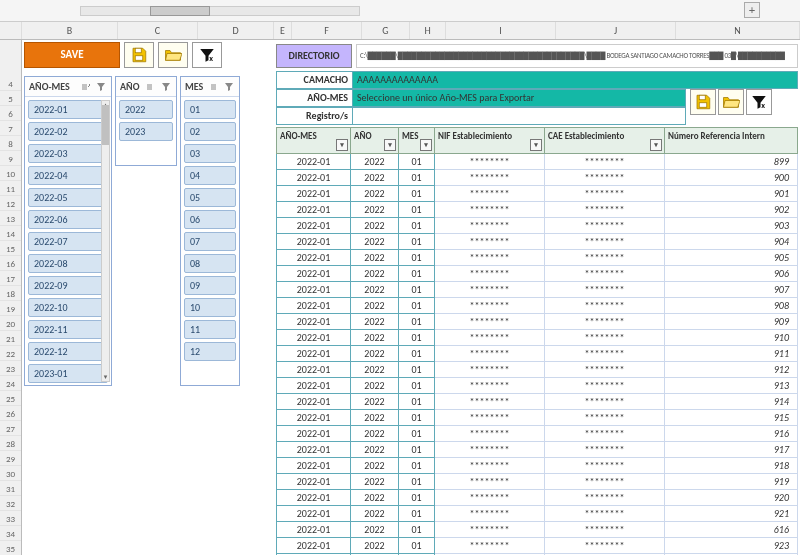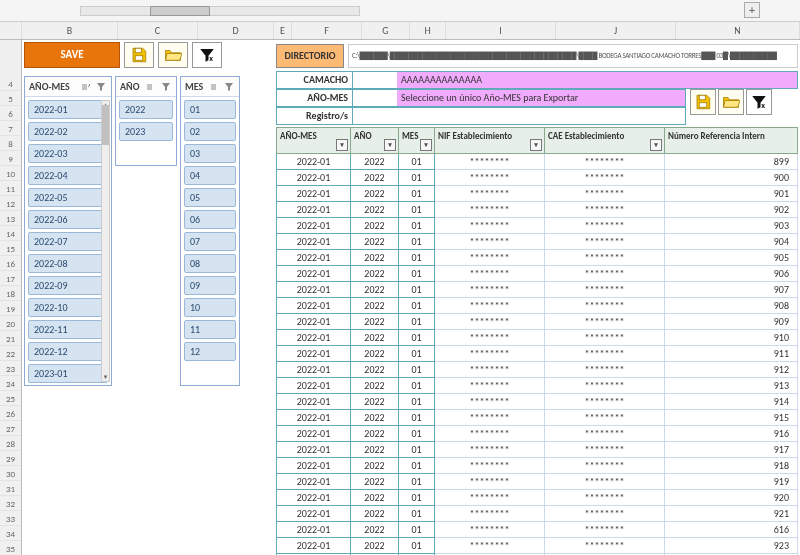--- a/index.html
+++ b/index.html
@@ -195,23 +195,23 @@
     overflow: hidden;
   }
   .dir-row {
     display: flex;
     height: 24px;
     gap: 4px;
     align-items: stretch;
     margin-bottom: 3px;
   }
   .dir-btn {
-    width: 68px;
+    width: 76px;
     border: 1px solid #888;
-    background: #fdba74;
+    background: #c4b5fd;
     text-align: center;
     line-height: 22px;
     font-size: 10px;
     font-weight: bold;
   }
   .dir-path {
     flex: 1;
     border: 1px solid #ccc;
     background: #fff;
     font-size: 7px;
@@ -236,22 +236,21 @@
     line-height: 16px;
     font-size: 10px;
     font-weight: bold;
     background: #fff;
   }
   .info-value {
     flex: 1;
     padding-left: 4px;
     line-height: 16px;
     font-size: 10px;
-    background: #f0abfc;
-    margin-left: 44px;
+    background: #14b8a6;
   }
   .info-icons {
     display: flex;
     gap: 2px;
     padding: 0 2px;
   }
   .info-icons .icon-btn { width: 26px; height: 26px; }
   .row2-wrap { display: flex; }
   .row2-left { flex: 1; }
   .row2-right { width: 110px; margin-left: 2px; }
@@ -288,21 +287,21 @@
   }
   .data-table td {
     border: 1px solid #ccd8ec;
     padding: 1px 4px;
     text-align: center;
     background: #fff;
     height: 14px;
     line-height: 13px;
   }
   .data-table td.am { border-color: #5faab8; }
-  .data-table td.nr { text-align: right; padding-right: 8px; }
+  .data-table td.nr { text-align: right; padding-right: 8px; font-style: italic; }
 
   
   .c-am { width: 74px; }
   .c-an { width: 48px; }
   .c-me { width: 36px; }
   .c-nif { width: 110px; }
   .c-cae { width: 120px; }
   .c-nri { width: auto; }
 
   

